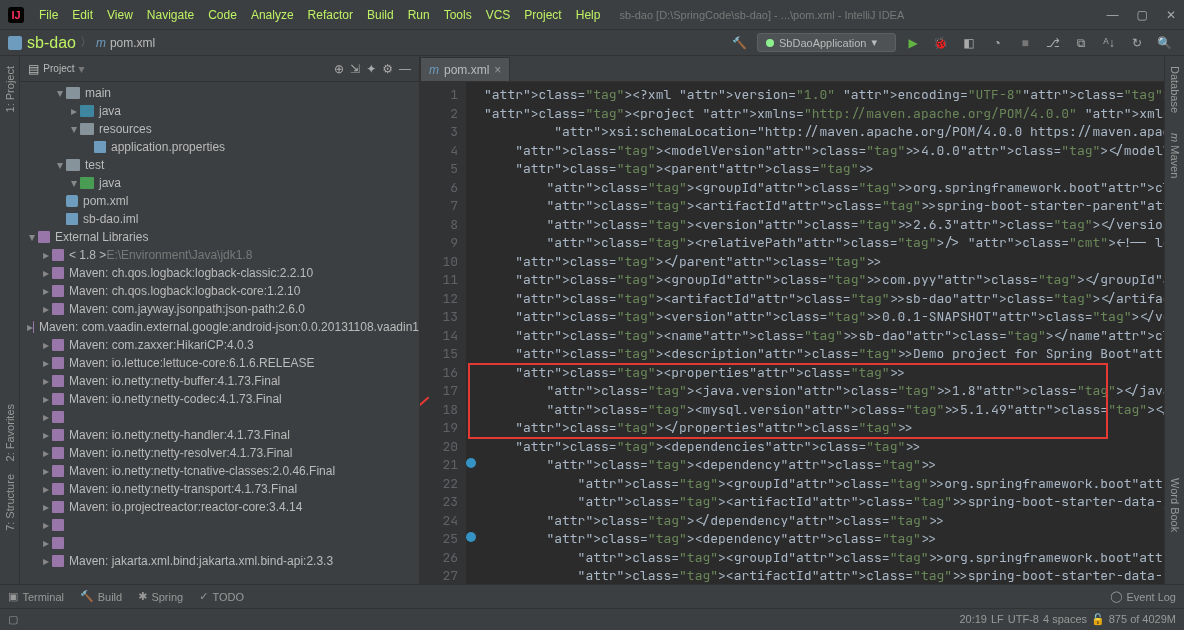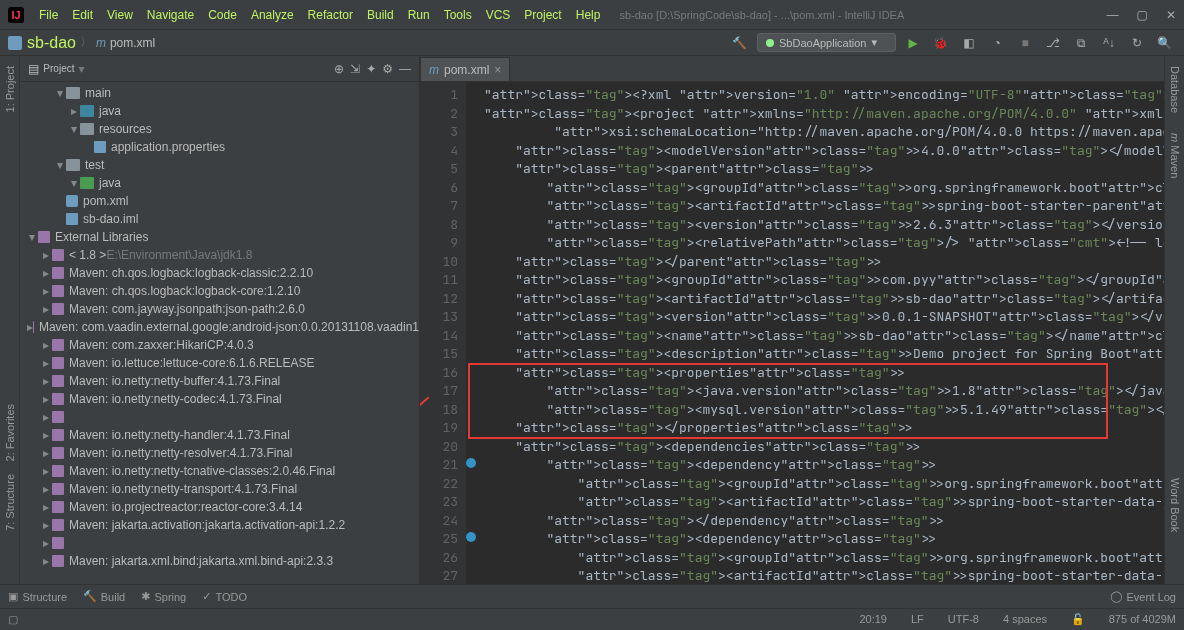--- a/index.html
+++ b/index.html
@@ -50,21 +50,21 @@
 .code { flex:1; padding:4px 0 4px 18px; white-space:pre; color:#a9b7c6; overflow:hidden; }
 .str { color:#6a8759; }
 .red-box { position:absolute; border:2px solid #e53935; pointer-events:none; }
 .arrow-line { position:absolute; border-top:2px solid #e53935; transform-origin:left center; pointer-events:none; }
 .right-strip { width:20px; background:#3c3f41; border-left:1px solid #323232; display:flex; flex-direction:column; align-items:center; padding-top:10px; gap:20px; }
 .right-strip .vlabel { writing-mode:vertical-rl; font-size:11px; color:#999; cursor:pointer; }
 .bottom-tabs { height:24px; background:#3c3f41; border-top:1px solid #323232; display:flex; align-items:center; padding:0 8px; gap:16px; font-size:11px; color:#999; }
 .bottom-tabs .bt { display:flex; align-items:center; gap:4px; cursor:pointer; }
 .event-log { margin-left:auto; display:flex; align-items:center; gap:4px; }
 .status-bar { height:22px; background:#3c3f41; border-top:1px solid #323232; display:flex; align-items:center; padding:0 8px; font-size:11px; color:#999; }
-.status-right { margin-left:auto; display:flex; gap:24px;text-align:right; }
+.status-right { margin-left:auto; display:flex; gap:4px;text-align:right; }
 </style>
 </head>
 <body>
 
 <div class="titlebar">
   <div class="app-icon">IJ</div>
   <div id="menus" style="display:flex">
       <span class="menu-item">File</span>
       <span class="menu-item">Edit</span>
       <span class="menu-item">View</span>
@@ -283,21 +283,20 @@
         <div class="tree-row">
           <span class="tw" style="width:14px"></span>
           <span class="tw" style="width:12px">▸</span>
           <span class="lib-icon"></span>
           <span>Maven: io.projectreactor:reactor-core:3.4.14</span>
         </div>
         <div class="tree-row">
           <span class="tw" style="width:14px"></span>
           <span class="tw" style="width:12px">▸</span>
           <span class="lib-icon"></span>
-          <span>Maven: jakarta.activation:jakarta.activation-api:1.2.2</span>
         </div>
         <div class="tree-row">
           <span class="tw" style="width:14px"></span>
           <span class="tw" style="width:12px">▸</span>
           <span class="lib-icon"></span>
         </div>
         <div class="tree-row">
           <span class="tw" style="width:14px"></span>
           <span class="tw" style="width:12px">▸</span>
           <span class="lib-icon"></span>
@@ -355,21 +354,21 @@
   </div>
 
   <div class="right-strip">
     <span class="vlabel">Database</span>
     <span class="vlabel"><i>m</i> Maven</span>
     <span class="vlabel" style="margin-top:280px">Word Book</span>
   </div>
 </div>
 
 <div class="bottom-tabs">
-  <span class="bt">▣ <span>Structure</span></span>
+  <span class="bt">▣ <span>Terminal</span></span>
   <span class="bt">🔨 <span>Build</span></span>
   <span class="bt">✱ <span>Spring</span></span>
   <span class="bt">✓ <span>TODO</span></span>
   <span class="event-log">◯ <span>Event Log</span></span>
 </div>
 
 <div class="status-bar">
   <span>▢</span>
   <div class="status-right">
     <span>20:19</span>

